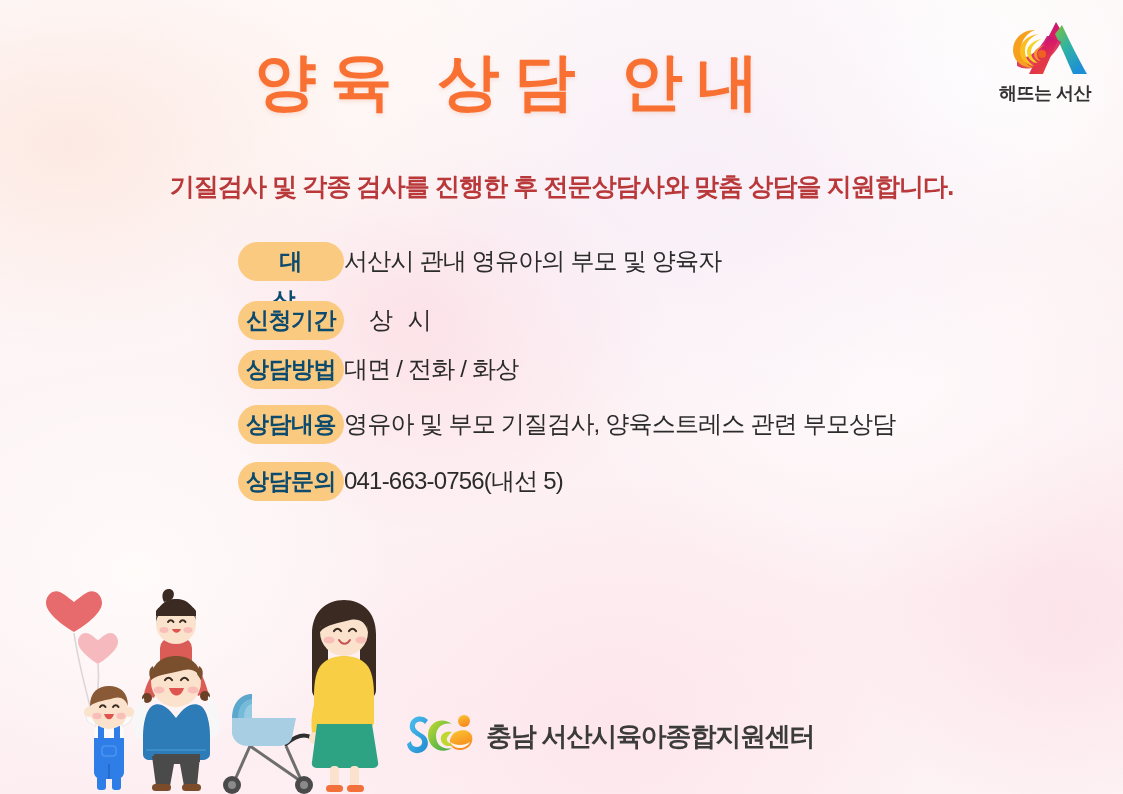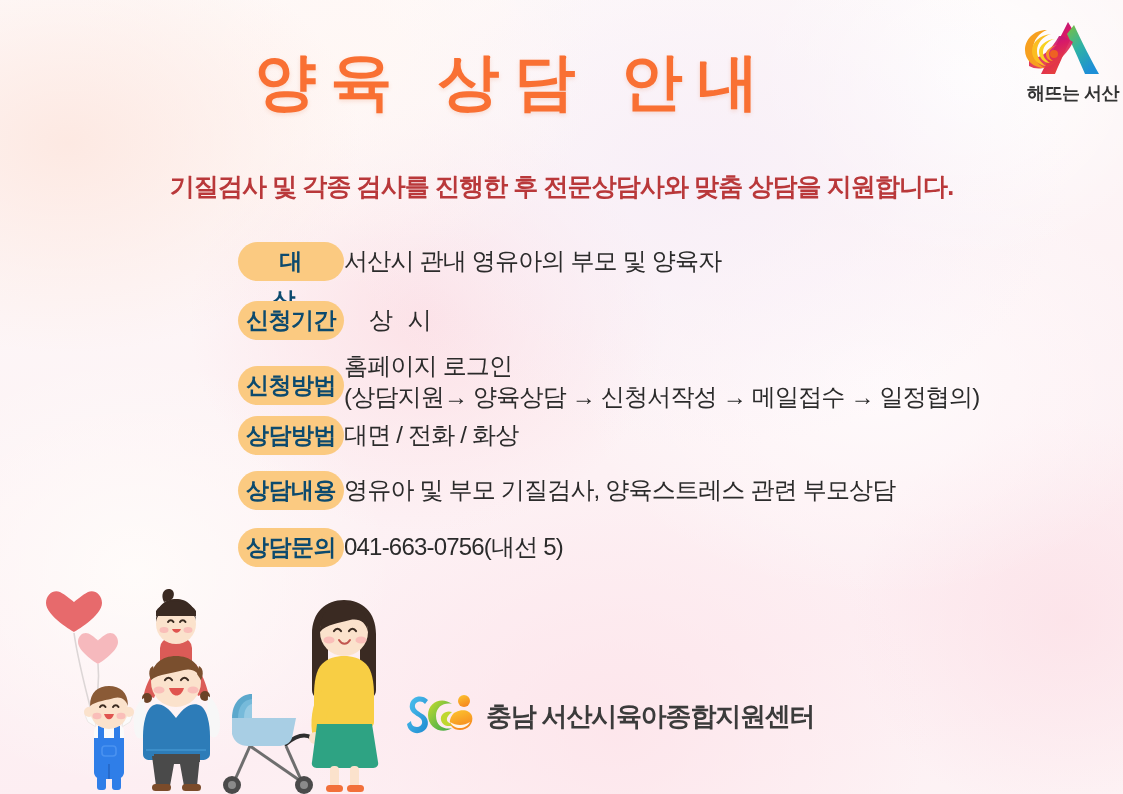--- a/index.html
+++ b/index.html
@@ -31,24 +31,24 @@
       radial-gradient(ellipse 420px 300px at 78% 48%, rgba(255,251,252,0.9) 0%, rgba(255,252,253,0) 72%),
       radial-gradient(ellipse 360px 300px at 12% 72%, rgba(255,252,250,0.95) 0%, rgba(255,253,252,0) 72%),
       radial-gradient(ellipse 420px 340px at 55% 92%, rgba(253,228,234,0.8) 0%, rgba(253,236,240,0) 74%),
       radial-gradient(ellipse 300px 280px at 95% 78%, rgba(252,226,232,0.85) 0%, rgba(253,236,240,0) 72%),
       linear-gradient(168deg, #fefbfb 0%, #fdf6f7 30%, #fdf1f4 58%, #fdeef2 78%, #fdf3f5 100%);
   }
 
   
   .city-logo {
     position: absolute;
-    right: 4px;
+    right: 16px;
     top: 16px;
     width: 108px;
-    text-align: right;
+    text-align: left;
   }
   .city-logo .mark { width: 108px; height: 66px; display: block; }
   .city-logo .mark-text {
     font-size: 18px;
     font-weight: 700;
     color: #333333;
     letter-spacing: -0.5px;
     margin-top: 2px;
     line-height: 1.1;
     white-space: nowrap;
@@ -128,21 +128,21 @@
   .row-gap-3 { margin-bottom: 4px; }
   .row-gap-4 { margin-bottom: 16px; }
   .row-gap-5 { margin-bottom: 18px; }
 
   .value-tight { padding-top: 0px; line-height: 1.3; }
 
   
   .center-logo {
     position: absolute;
     left: 406px;
-    top: 690px;
+    top: 710px;
     display: flex;
     align-items: center;
   }
   .center-logo .cmark { width: 72px; height: 52px; display: block; }
   .center-logo .ctext {
     font-size: 26px;
     font-weight: 700;
     color: #3b3b3b;
     letter-spacing: -1.2px;
     margin-left: 8px;
@@ -209,27 +209,20 @@
     <div class="info-row row-gap-1">
       <div class="badge spaced">대    상</div>
       <div class="value">서산시 관내 영유아의 부모 및 양육자</div>
     </div>
 
     <div class="info-row row-gap-2">
       <div class="badge">신청기간</div>
       <div class="value spaced-val">상  시</div>
     </div>
 
-    <div class="info-row row-gap-3">
-      <div class="badge" style="margin-top:16px;">신청방법</div>
-      <div class="value value-tight">
-        <span> 홈페이지 로그인</span>
-        <span class="line2">(상담지원→  양육상담 → 신청서작성 → 메일접수 → 일정협의)</span>
-      </div>
-    </div>
 
     <div class="info-row row-gap-4">
       <div class="badge">상담방법</div>
       <div class="value">대면 / 전화 / 화상</div>
     </div>
 
     <div class="info-row row-gap-5">
       <div class="badge">상담내용</div>
       <div class="value">영유아 및 부모 기질검사, 양육스트레스 관련 부모상담</div>
     </div>

